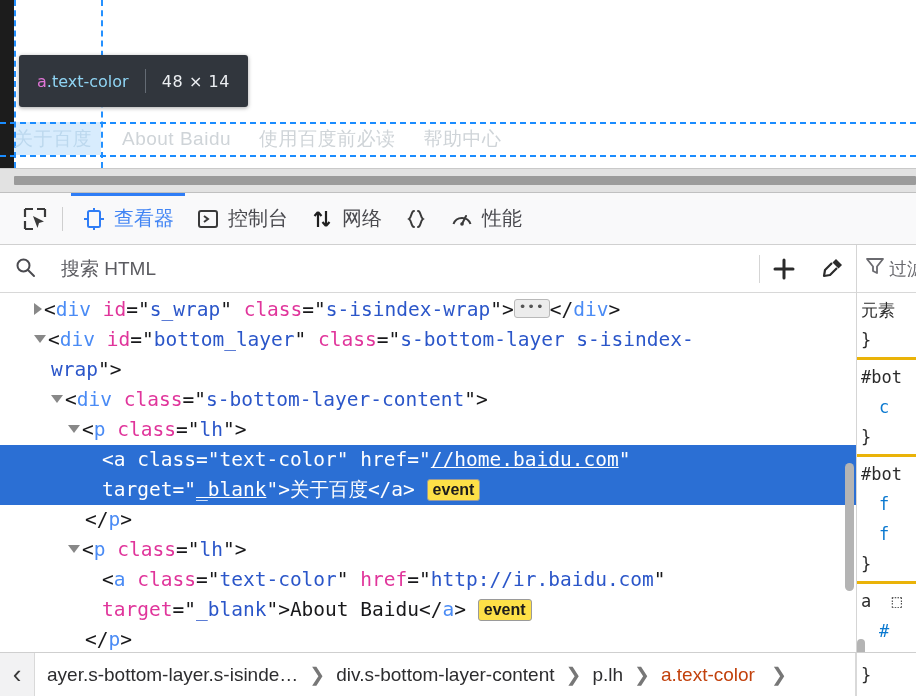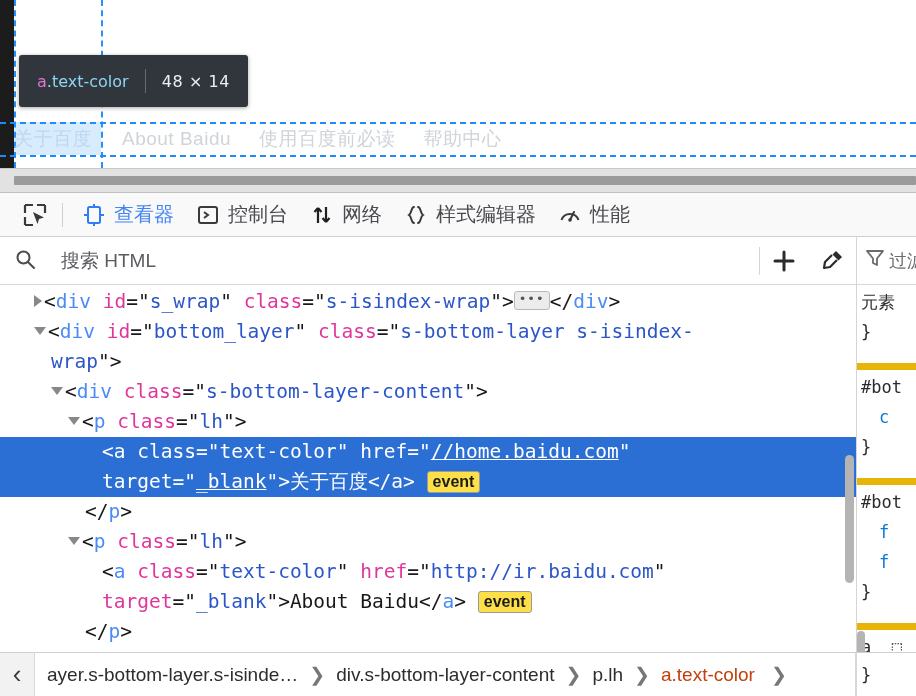--- a/index.html
+++ b/index.html
@@ -108,21 +108,21 @@
     position: absolute;
     left: 0; top: 192px;
     width: 916px; height: 504px;
     background: #fff;
     border-top: 1px solid #c0c0c0;
   }
 
   
   #dt-toolbar {
     position: relative;
-    height: 44px;
+    height: 52px;
     display: flex; align-items: center;
     background: #f9f9fa;
     border-bottom: 1px solid #d0d0d0;
     padding-left: 18px;
     overflow: hidden;
   }
   .picker-btn {
     width: 34px; height: 34px;
     display: flex; align-items: center; justify-content: center;
     margin-right: 8px;
@@ -286,21 +286,21 @@
   #rules-sidebar {
     width: 60px; height: 404px;
     border-left: 1px solid #d5d5d5;
     background: #fff;
     overflow: hidden;
     font-family: "DejaVu Sans Mono", "Liberation Mono", monospace;
     font-size: 17px;
     color: #2b2b2b;
     white-space: nowrap;
   }
-  .rule-block { border-bottom: 7px solid #eab308; padding: 2px 0 16px 4px; }
+  .rule-block { border-bottom: 3px solid #eab308; padding: 2px 0 2px 4px; }
   .rule-line { line-height: 30px; white-space: pre; }
   .rule-line .sel-txt { color: #2b2b2b; }
   .rule-line .prop { color: #0b79d0; padding-left: 18px; }
   .rule-line .brace { color: #2b2b2b; }
   .rules-scroll {
     position: absolute;
     left: 857px; top: 346px;
     width: 8px; height: 74px;
     background: #b4b4b4; border-radius: 4px;
   }
@@ -432,21 +432,20 @@
       <span>网络</span>
     </div>
 
     <div class="dt-tab">
       <span class="tico">
         <svg width="24" height="24" viewBox="0 0 24 24">
           <path d="M10 4 C7 4 8 10 5 12 C8 14 7 20 10 20" fill="none" stroke="#3a3a3a" stroke-width="2" stroke-linecap="round"></path>
           <path d="M14 4 C17 4 16 10 19 12 C16 14 17 20 14 20" fill="none" stroke="#3a3a3a" stroke-width="2" stroke-linecap="round"></path>
         </svg>
       </span>
-      <span>样式编辑器</span>
     </div>
 
     <div class="dt-tab">
       <span class="tico">
         <svg width="24" height="24" viewBox="0 0 24 24">
           <path d="M3.5 17 A9 9 0 0 1 20.5 17" fill="none" stroke="#3a3a3a" stroke-width="2"></path>
           <path d="M12 17 L16 9" fill="none" stroke="#3a3a3a" stroke-width="2" stroke-linecap="round"></path>
           <circle cx="12" cy="17" r="1.8" fill="#3a3a3a"></circle>
         </svg>
       </span>

